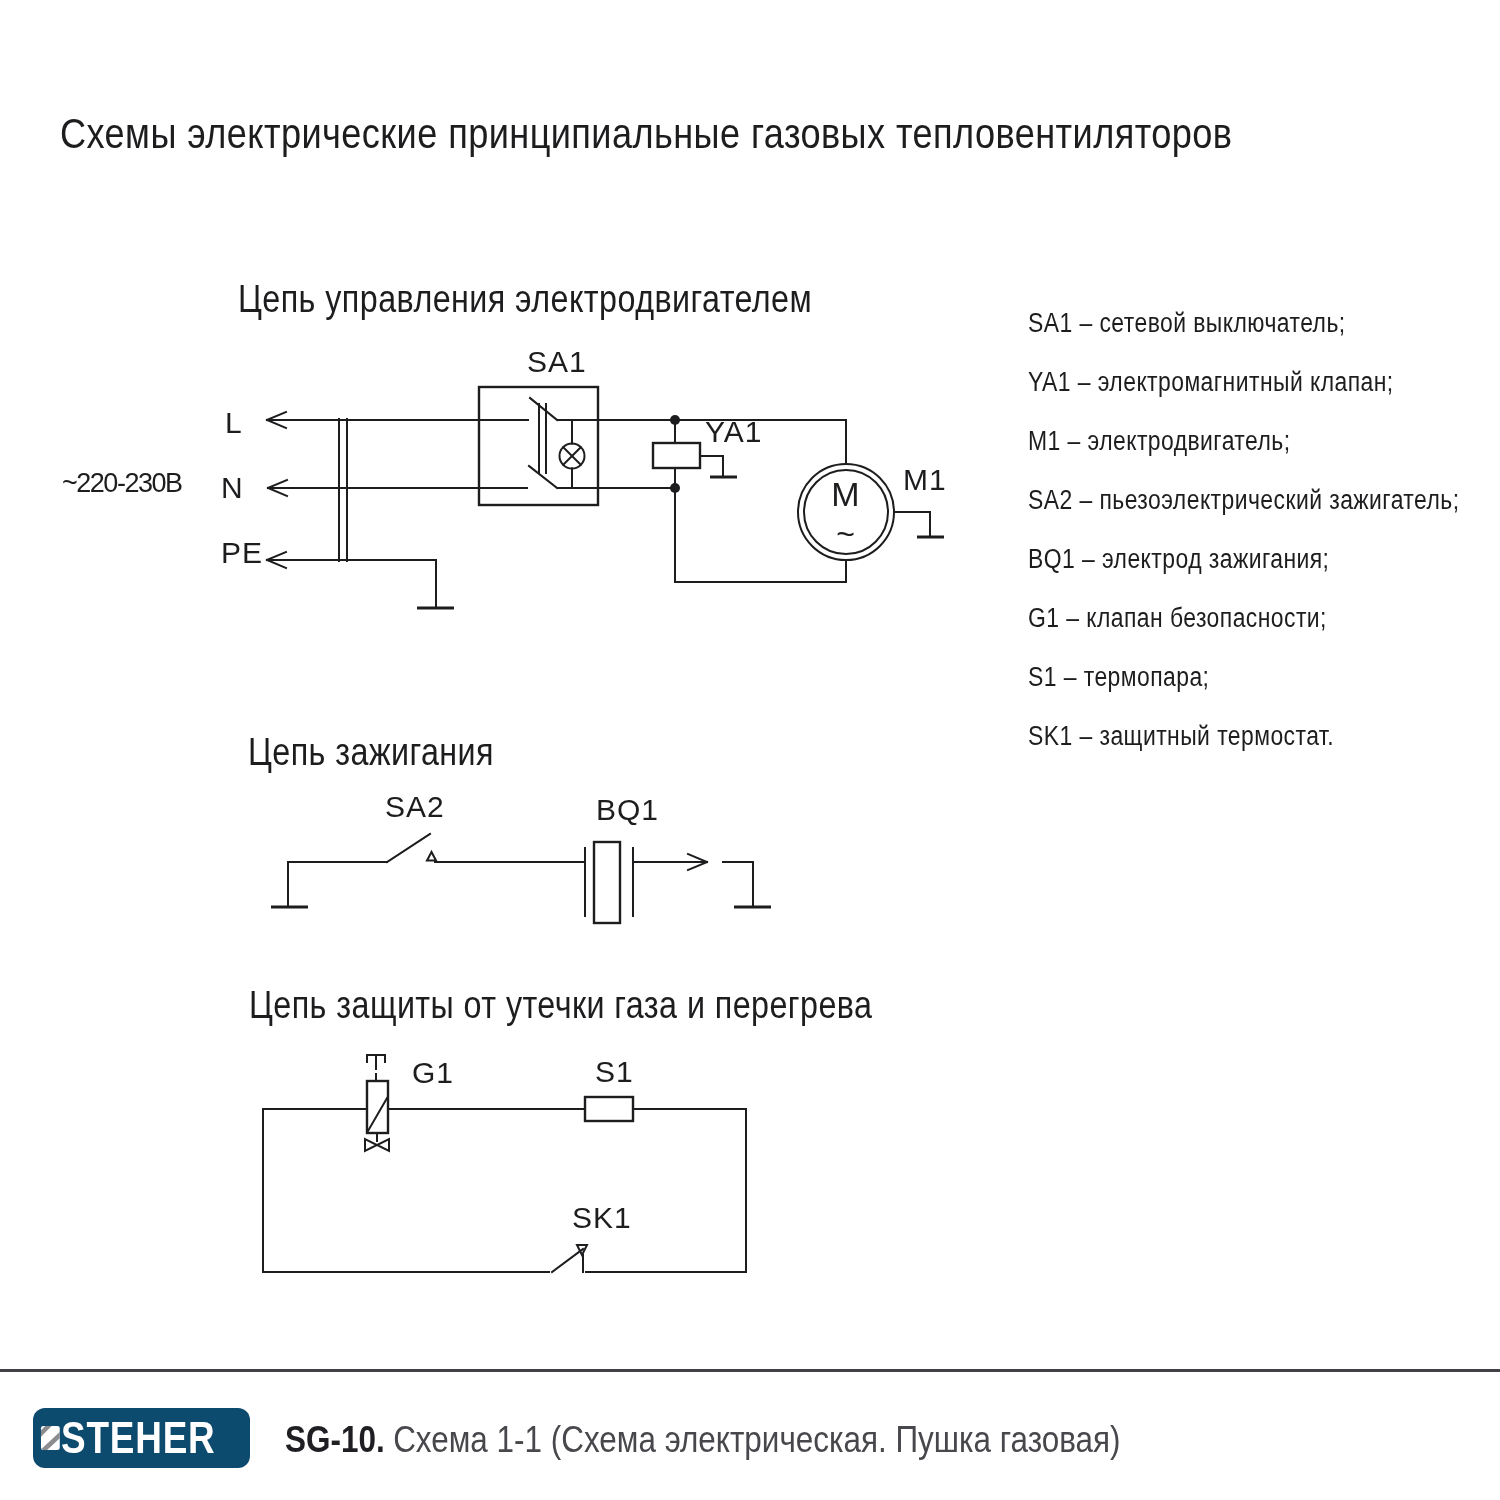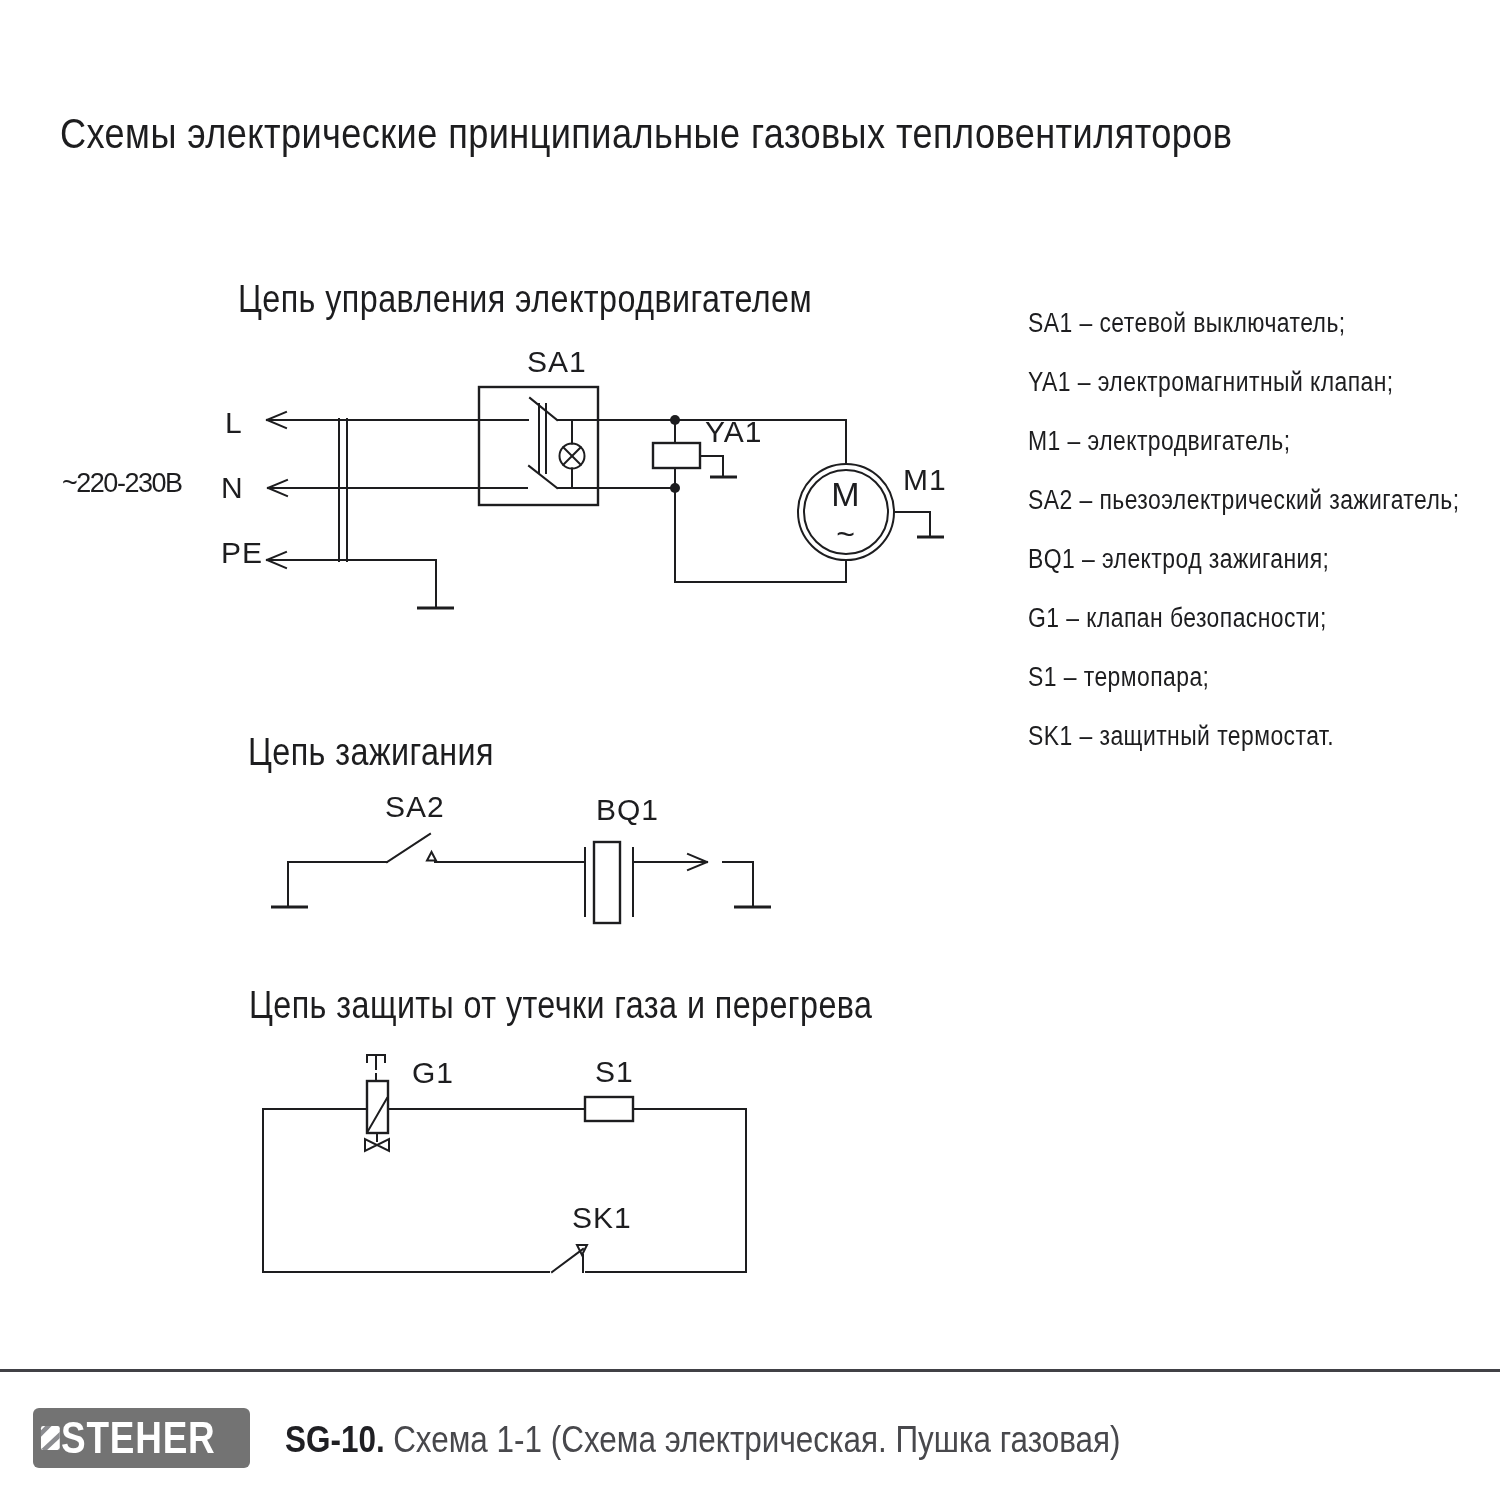--- a/index.html
+++ b/index.html
@@ -16,21 +16,21 @@
   .legend{left:1028px;top:294px;font-size:27px;line-height:59px;
           transform:scaleX(0.85);transform-origin:left top;letter-spacing:0.5px;}
   .legend div{white-space:nowrap;}
   svg.diagram{position:absolute;left:0;top:0;}
   svg text{font-family:"Liberation Sans",sans-serif;fill:#1d1d1f;letter-spacing:1px;}
   .wire{stroke:#1d1d1f;stroke-width:2;fill:none;stroke-linecap:square;}
   .bold-wire{stroke:#1d1d1f;stroke-width:2.4;fill:none;}
   .whitebox{fill:#ffffff;stroke:#1d1d1f;stroke-width:2.4;}
   .gbar{stroke:#1d1d1f;stroke-width:3;}
   .divider{left:0;top:1369px;width:1500px;height:3px;background:#414146;}
-  .logo{left:33px;top:1408px;width:217px;height:60px;background:#737373;border-radius:6px;
+  .logo{left:33px;top:1408px;width:217px;height:60px;background:#0c4a6e;border-radius:12px;
         display:flex;align-items:center;}
   .logo-text{color:#ffffff;font-weight:700;font-size:45px;letter-spacing:1px;
              transform:scaleX(0.82);transform-origin:left center;line-height:60px;}
   .footer-line{left:285px;top:1419px;font-size:37px;white-space:nowrap;
                transform:scaleX(0.85);transform-origin:left top;}
   .footer-code{font-weight:700;color:#1f1f23;}
   .footer-desc{font-weight:400;color:#48484c;margin-left:10px;}
 </style>
 </head>
 <body>

